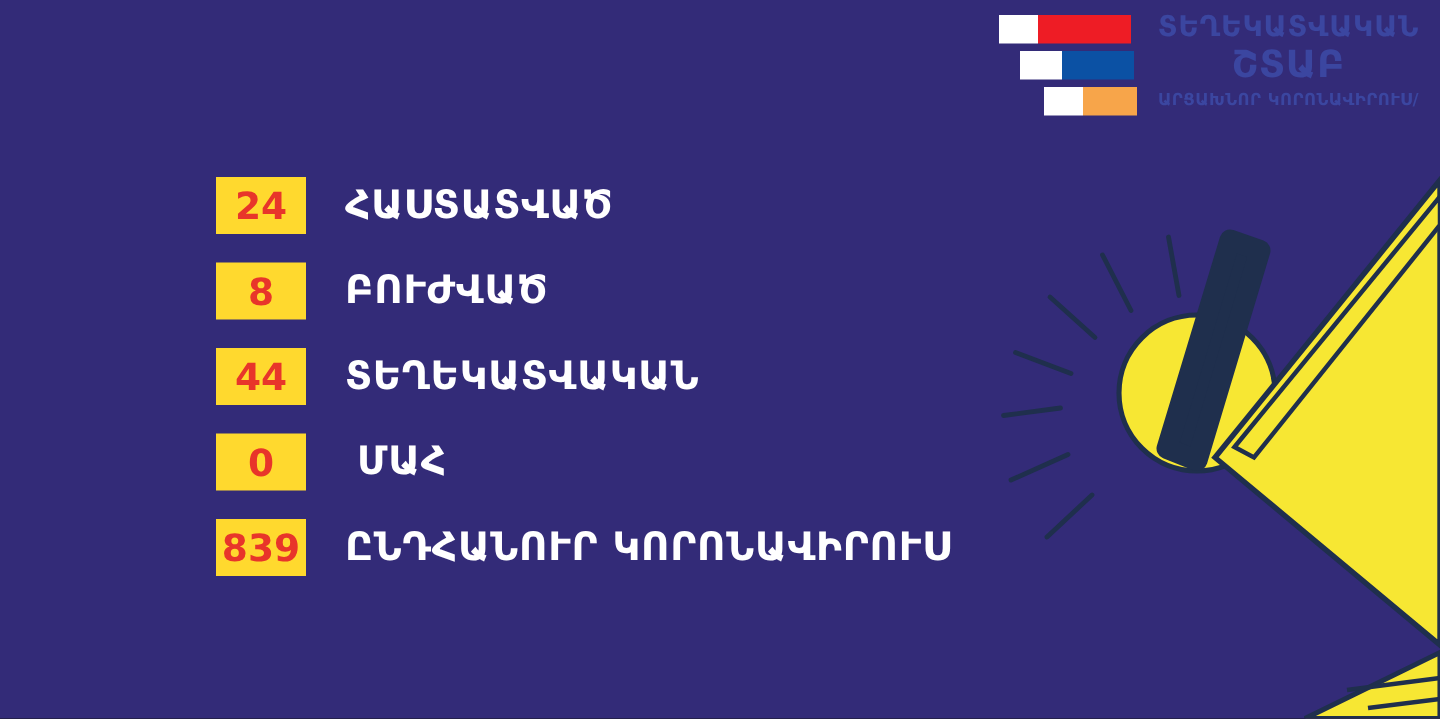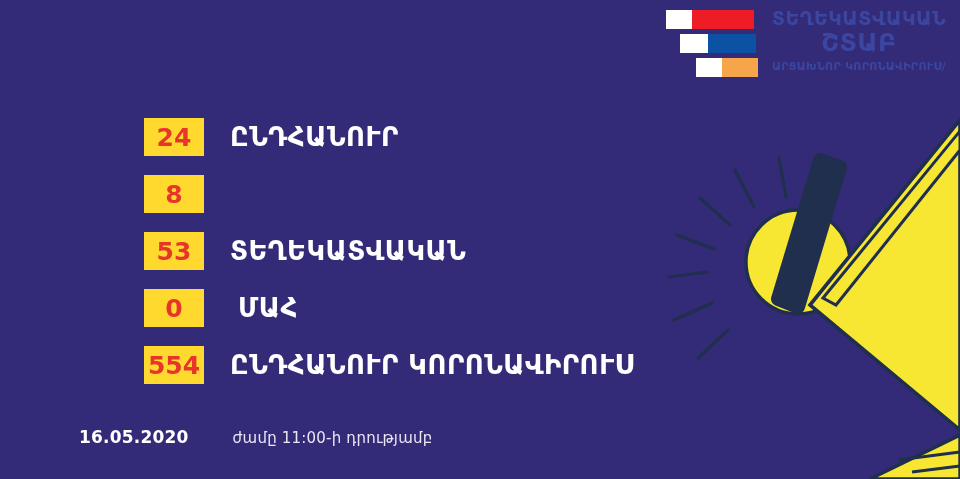--- a/index.html
+++ b/index.html
@@ -207,42 +207,39 @@
       <div class="logo-line2">ՇՏԱԲ</div>
       <div class="logo-line3">ԱՐՑԱԽՆՈՐ ԿՈՐՈՆԱՎԻՐՈՒՍ/</div>
     </div>
   </div>
 
 
   <div class="stats">
 
     <div class="stat-row">
       <div class="stat-value">24</div>
-      <div class="stat-label">ԸՆԴՀԱՆՈՒՐ</div>
+      <div class="stat-label">ՀԱՍՏԱՏՎԱԾ</div>
     </div>
 
     <div class="stat-row">
       <div class="stat-value">8</div>
-    </div>
-
-    <div class="stat-row">
-      <div class="stat-value">53</div>
+      <div class="stat-label">ԲՈՒԺՎԱԾ</div>
+    </div>
+
+    <div class="stat-row">
+      <div class="stat-value">44</div>
       <div class="stat-label">ՏԵՂԵԿԱՏՎԱԿԱՆ</div>
     </div>
 
     <div class="stat-row indent">
       <div class="stat-value">0</div>
       <div class="stat-label">ՄԱՀ</div>
     </div>
 
     <div class="stat-row">
-      <div class="stat-value">554</div>
+      <div class="stat-value">839</div>
       <div class="stat-label">ԸՆԴՀԱՆՈՒՐ ԿՈՐՈՆԱՎԻՐՈՒՍ</div>
     </div>
 
   </div>
 
-  <div class="footer">
-    <div class="footer-date">16.05.2020</div>
-    <div class="footer-note">ժամը 11:00-ի դրությամբ</div>
-  </div>
 
 </div>
 
 </body></html>

